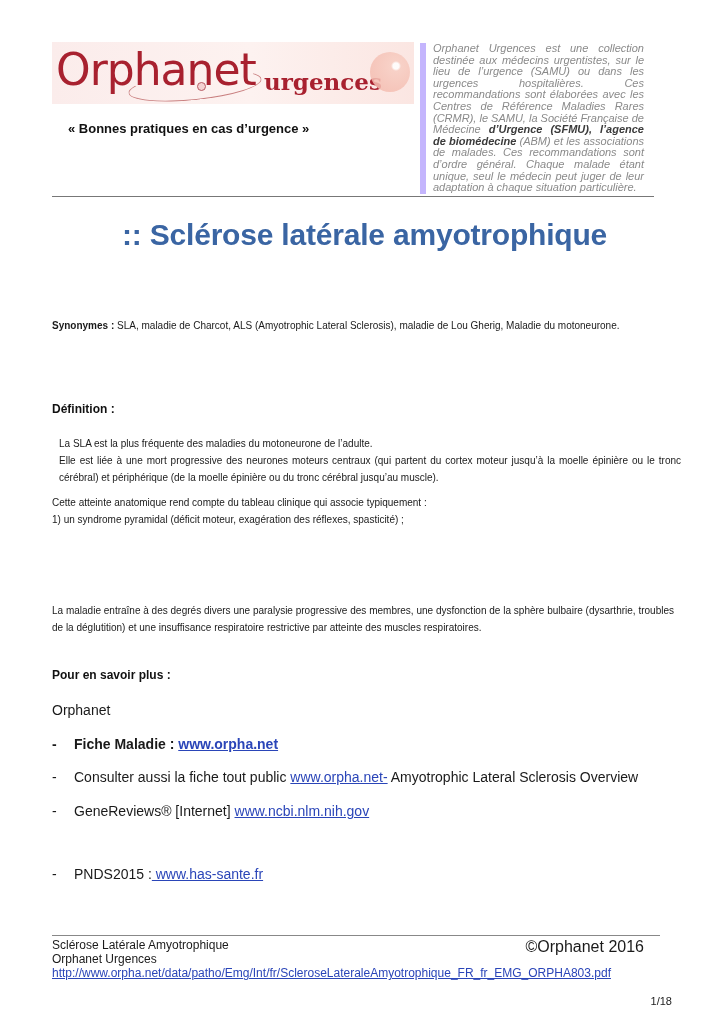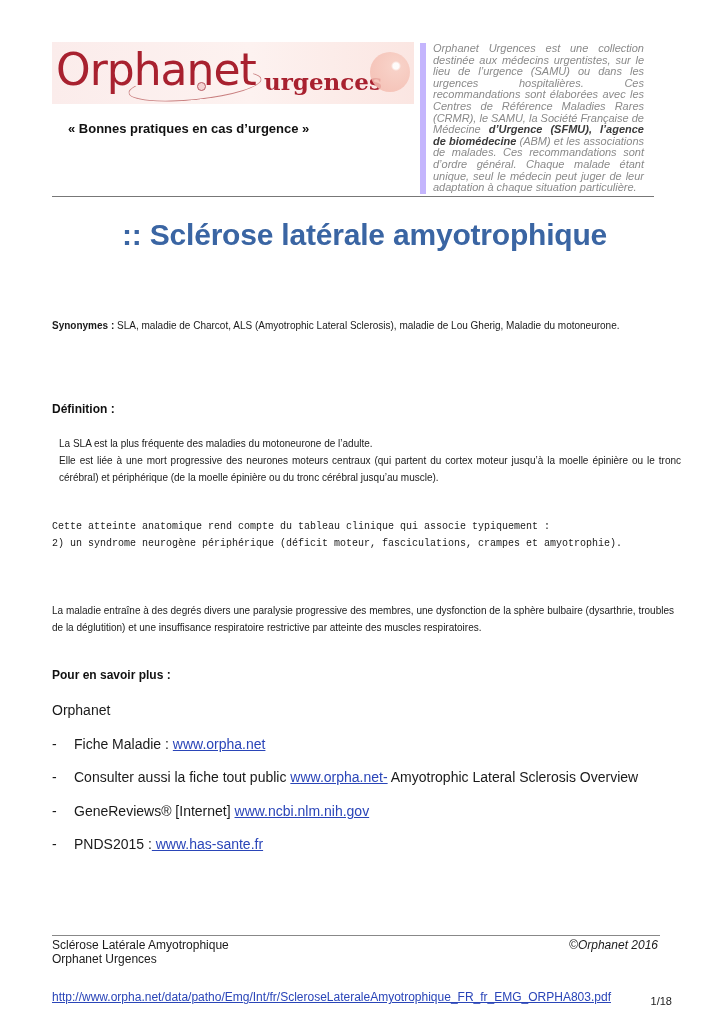--- a/index.html
+++ b/index.html
@@ -61,21 +61,21 @@
     }
     .body-text b { font-weight: 700; }
     .heading { position: absolute; left: 52px; font-size: 12px; font-weight: 700; color: #111; }
     .ref-line { position: absolute; left: 52px; font-size: 14px; color: #1a1a1a; white-space: nowrap; }
     .ref-line .dash { display: inline-block; width: 22px; }
     a { color: #2a45b8; text-decoration: underline; }
 
     
     .hr-foot { position: absolute; left: 52px; top: 935px; width: 608px; height: 1px; background: #888; }
     .foot { position: absolute; left: 52px; font-size: 12px; line-height: 14px; color: #1a1a1a; }
-    .foot-right { position: absolute; right: 66px; top: 938px; font-size: 12px; color: #1a1a1a; font-style: italic; }
+    .foot-right { position: absolute; right: 80px; top: 938px; font-size: 16px; color: #1a1a1a; }
     .page-num { position: absolute; right: 52px; top: 995px; font-size: 11px; color: #222; }
   </style>
 </head>
 <body>
 
 <div class="logo-banner">
   <span class="logo-word">Orphanet</span>
   <div class="logo-orbit"></div>
   <div class="logo-dot"></div>
   <span class="logo-sub">urgences</span>
@@ -96,46 +96,46 @@
   <b>Synonymes :</b><span> SLA, maladie de Charcot, ALS (Amyotrophic Lateral Sclerosis), maladie de Lou Gherig, Maladie du motoneurone.</span>
 </div>
 
 <div class="heading" style="top:402px;">Définition :</div>
 
 <div class="body-text" style="top:435px;margin-left:7px;">
   <div>La SLA est la plus fréquente des maladies du motoneurone de l’adulte.</div>
   <div>Elle est liée à une mort progressive des neurones moteurs centraux (qui partent du cortex moteur jusqu’à la moelle épinière ou le tronc cérébral) et périphérique (de la moelle épinière ou du tronc cérébral jusqu’au muscle).</div>
 </div>
 
-<div class="body-text" style="top:518px;font-family:Liberation Mono, monospace;">
+<div class="body-text" style="top:494px;">
   <div>Cette atteinte anatomique rend compte du tableau clinique qui associe typiquement :</div>
-  <div>2) un syndrome neurogène périphérique (déficit moteur, fasciculations, crampes et amyotrophie).</div>
+  <div>1) un syndrome pyramidal (déficit moteur, exagération des réflexes, spasticité) ;</div>
 </div>
 
 <div class="body-text" style="top:602px;">La maladie entraîne à des degrés divers une paralysie progressive des membres, une dysfonction de la sphère bulbaire (dysarthrie, troubles de la déglutition) et une insuffisance respiratoire restrictive par atteinte des muscles respiratoires.</div>
 
 <div class="heading" style="top:668px;">Pour en savoir plus :</div>
 <div class="ref-line" style="top:702px;">Orphanet</div>
 
-<div class="ref-line" style="top:736px;">
+<div class="ref-line" style="top:736px;font-weight:bold;">
   <span class="dash">-</span><span>Fiche Maladie : </span><a>www.orpha.net</a><span></span>
 </div>
 
 <div class="ref-line" style="top:769px;">
   <span class="dash">-</span><span>Consulter aussi la fiche tout public  </span><a>www.orpha.net-</a><span> Amyotrophic Lateral Sclerosis Overview</span>
 </div>
 
 <div class="ref-line" style="top:803px;">
   <span class="dash">-</span><span>GeneReviews® [Internet] </span><a>www.ncbi.nlm.nih.gov</a><span></span>
 </div>
 
-<div class="ref-line" style="top:836px;">
+<div class="ref-line" style="top:866px;">
   <span class="dash">-</span><span>PNDS2015 :</span><a> www.has-sante.fr</a><span></span>
 </div>
 
 <div class="hr-foot"></div>
 <div class="foot" style="top:938px;text-align:right;">Sclérose Latérale Amyotrophique</div>
 <div class="foot-right">©Orphanet 2016</div>
 <div class="foot" style="top:952px;">Orphanet Urgences</div>
-<div class="foot" style="top:966px;margin-top:24px;">
+<div class="foot" style="top:966px;">
   <a>http://www.orpha.net/data/patho/Emg/Int/fr/ScleroseLateraleAmyotrophique_FR_fr_EMG_ORPHA803.pdf</a>
 </div>
 <div class="page-num">1/18</div>
 
 </body></html>

